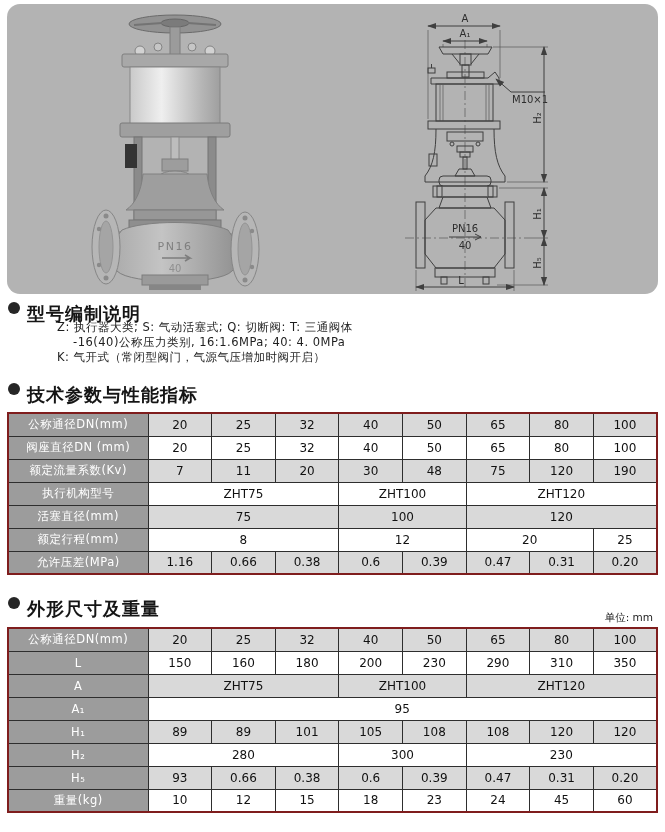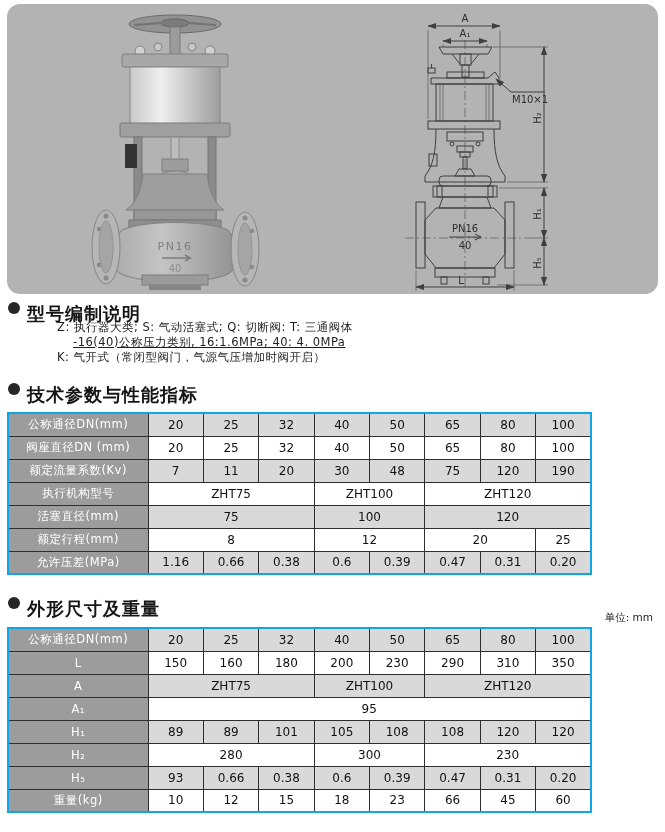--- a/index.html
+++ b/index.html
@@ -18,25 +18,25 @@
     font-size:18px; font-weight:bold; color:#151515; letter-spacing:1px; }
   .bullet { width:12px; height:12px; border-radius:50%; background:#262626; flex:0 0 12px; }
   .head-model { top:302px; }
   .head-tech  { top:383px; }
   .head-dims  { top:597px; }
   .unit-note { position:absolute; right:12px; top:611px; font-size:10.5px; color:#1c1c1c; }
 
   
   .desc { position:absolute; left:24px; top:320px; font-size:11.5px; color:#1e1e1e;
     line-height:15px; letter-spacing:0.5px; font-weight:500;margin-left:33px; }
-  .desc .l2 { padding-left:16px;text-decoration:underline; }
-
-  
-  table.spec { position:absolute; left:7px; width:585px; border-collapse:collapse;
-    table-layout:fixed; border:2px solid #0ea5e9; }
+  .desc .l2 { padding-left:16px; }
+
+  
+  table.spec { position:absolute; left:7px; width:651px; border-collapse:collapse;
+    table-layout:fixed; border:2px solid #7f1d1d; }
   .tech-table { top:412px; }
   .dims-table { top:627px; }
   table.spec th.label { width:140px; background:#9c9c9c; color:#ffffff;
     font-weight:normal; font-size:11.5px; letter-spacing:0.5px; }
   table.spec td.data { text-align:center; font-size:12px; color:#111111; }
   table.spec th, table.spec td { border:1px solid #2e2e2e; height:23px; padding:0; }
   table.spec tr.odd  td.data { background:#d9d9d9; }
   table.spec tr.even td.data { background:#ffffff; }
 
   
@@ -359,20 +359,20 @@
           <td class="data">0.31</td>
           <td class="data">0.20</td>
         </tr>
         <tr class="even">
           <th class="label">重量(kg)</th>
           <td class="data">10</td>
           <td class="data">12</td>
           <td class="data">15</td>
           <td class="data">18</td>
           <td class="data">23</td>
-          <td class="data">66</td>
+          <td class="data">24</td>
           <td class="data">45</td>
           <td class="data">60</td>
         </tr>
       </tbody>
   </table>
 
 </div>
 
 </body></html>

